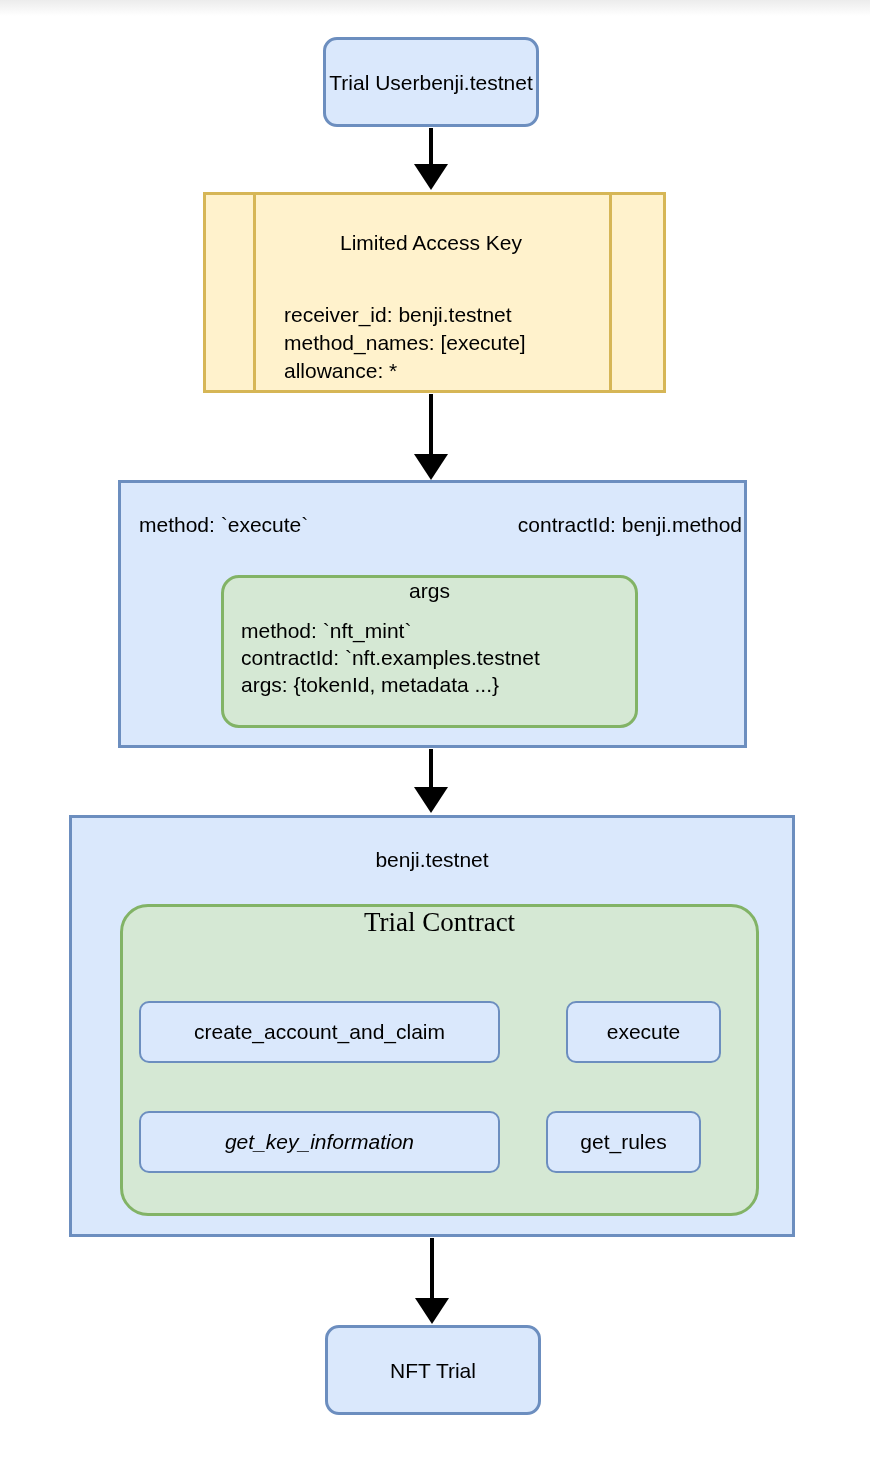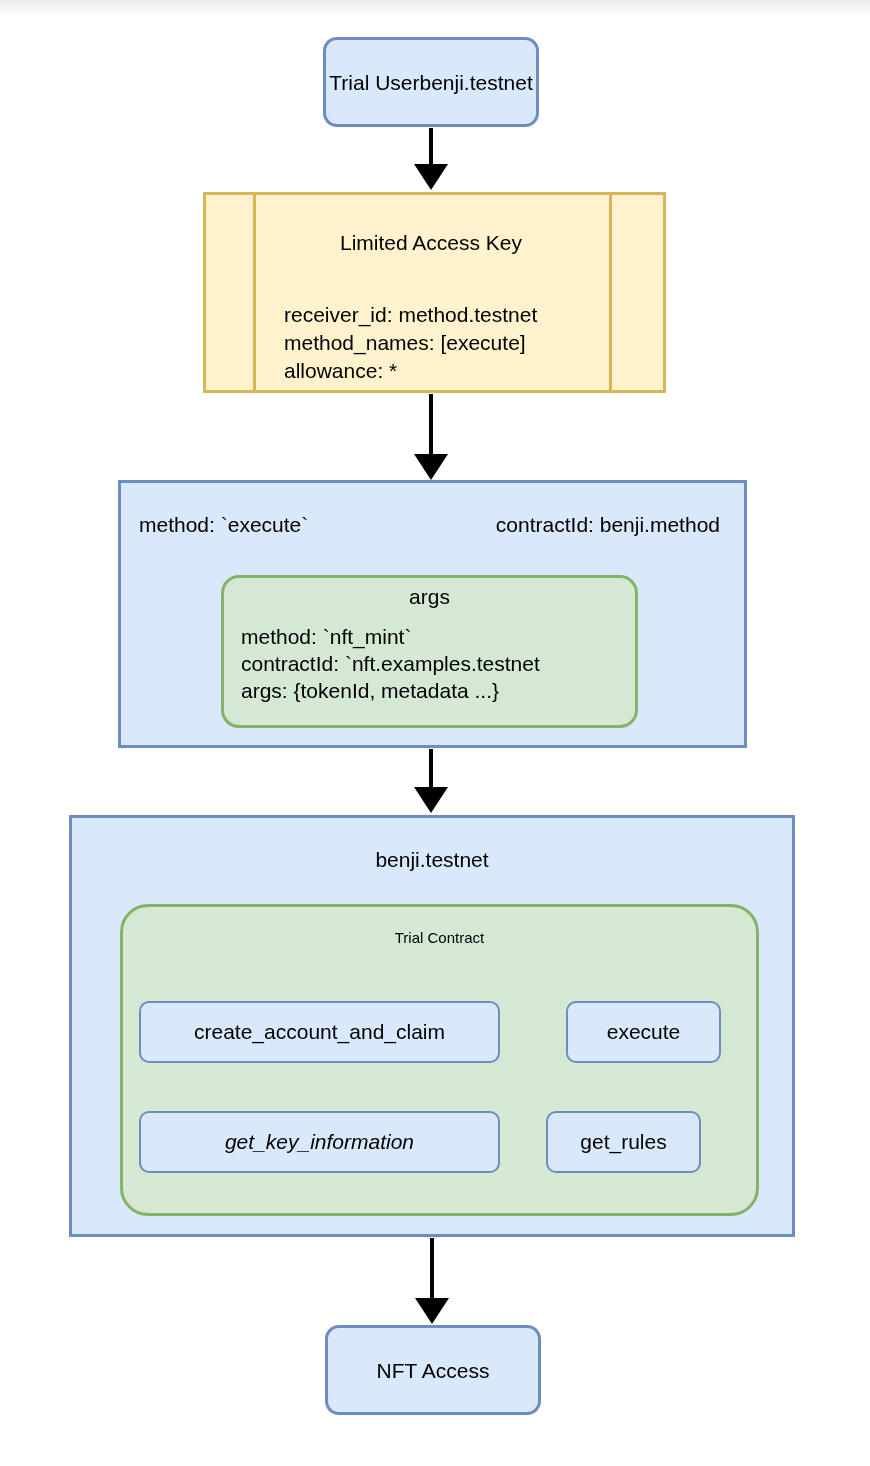--- a/index.html
+++ b/index.html
@@ -48,30 +48,30 @@
   .access-key{left:203px;top:192px;width:463px;height:201px;}
   .vbar{position:absolute;top:0;bottom:0;width:3px;background:var(--yellow-stroke);}
   .vbar-left{left:47px;}
   .vbar-right{left:403px;}
   .ak-inner{position:absolute;left:50px;right:57px;top:0;bottom:0;padding-top:36px;box-sizing:border-box;}
   .ak-title{text-align:center;font-size:21px;}
   .ak-lines{margin-top:46px;padding-left:28px;font-size:21px;line-height:28px;}
 
   
   .exec-box{left:118px;top:480px;width:629px;height:268px;}
-  .exec-header{display:flex;justify-content:space-between;padding:30px 24px 0 18px;font-size:21px;}
-  .args-box{position:absolute;left:100px;top:92px;width:417px;height:153px;border-radius:18px;box-sizing:border-box;padding-top:6px;}
+  .exec-header{display:flex;justify-content:space-between;padding:30px 2px 0 18px;font-size:21px;}
+  .args-box{position:absolute;left:100px;top:92px;width:417px;height:153px;border-radius:18px;box-sizing:border-box;}
   .args-title{text-align:center;font-size:21px;line-height:26px;}
   .args-lines{margin-top:13px;padding-left:17px;font-size:21px;line-height:27px;}
 
   
   .account-box{left:69px;top:815px;width:726px;height:422px;}
   .account-title{margin-top:30px;text-align:center;font-size:21px;}
   .contract-box{position:absolute;left:48px;top:86px;width:639px;height:312px;border-radius:28px;box-sizing:border-box;}
-  .contract-title{margin-top:22px;text-align:center;font-size:15px;}
+  .contract-title{text-align:center;font-size:27px;font-family:Liberation Serif, serif;}
   .method{position:absolute;border-radius:10px;display:flex;align-items:center;justify-content:center;font-size:21px;box-sizing:border-box;border-width:2.5px;}
   .m1{left:16px;top:94px;width:361px;height:62px;}
   .m2{left:443px;top:94px;width:155px;height:62px;}
   .m3{left:16px;top:204px;width:361px;height:62px;font-style:italic;}
   .m4{left:423px;top:204px;width:155px;height:62px;text-align:center;}
 
   
   .nft-minted{left:325px;top:1325px;width:216px;height:90px;}
 </style>
 </head>
@@ -89,21 +89,21 @@
     <div class="shaft"></div>
     <div class="head"></div>
   </div>
 
   <div class="node yellow access-key">
     <div class="vbar vbar-left"></div>
     <div class="vbar vbar-right"></div>
     <div class="ak-inner">
       <div class="ak-title">Limited Access Key</div>
       <div class="ak-lines">
-        <div>receiver_id: method.testnet</div>
+        <div>receiver_id: benji.testnet</div>
         <div>method_names: [execute]</div>
         <div>allowance: *</div>
       </div>
     </div>
   </div>
 
   <div class="arrow a2">
     <div class="shaft"></div>
     <div class="head"></div>
   </div>
@@ -138,15 +138,15 @@
       <div class="method blue m4">get_rules</div>
     </div>
   </div>
 
   <div class="arrow a4">
     <div class="shaft"></div>
     <div class="head"></div>
   </div>
 
   <div class="node blue rounded center-col fs nft-minted">
-    <div>NFT Access</div>
+    <div>NFT Trial</div>
   </div>
 </div>
 
 </body></html>

